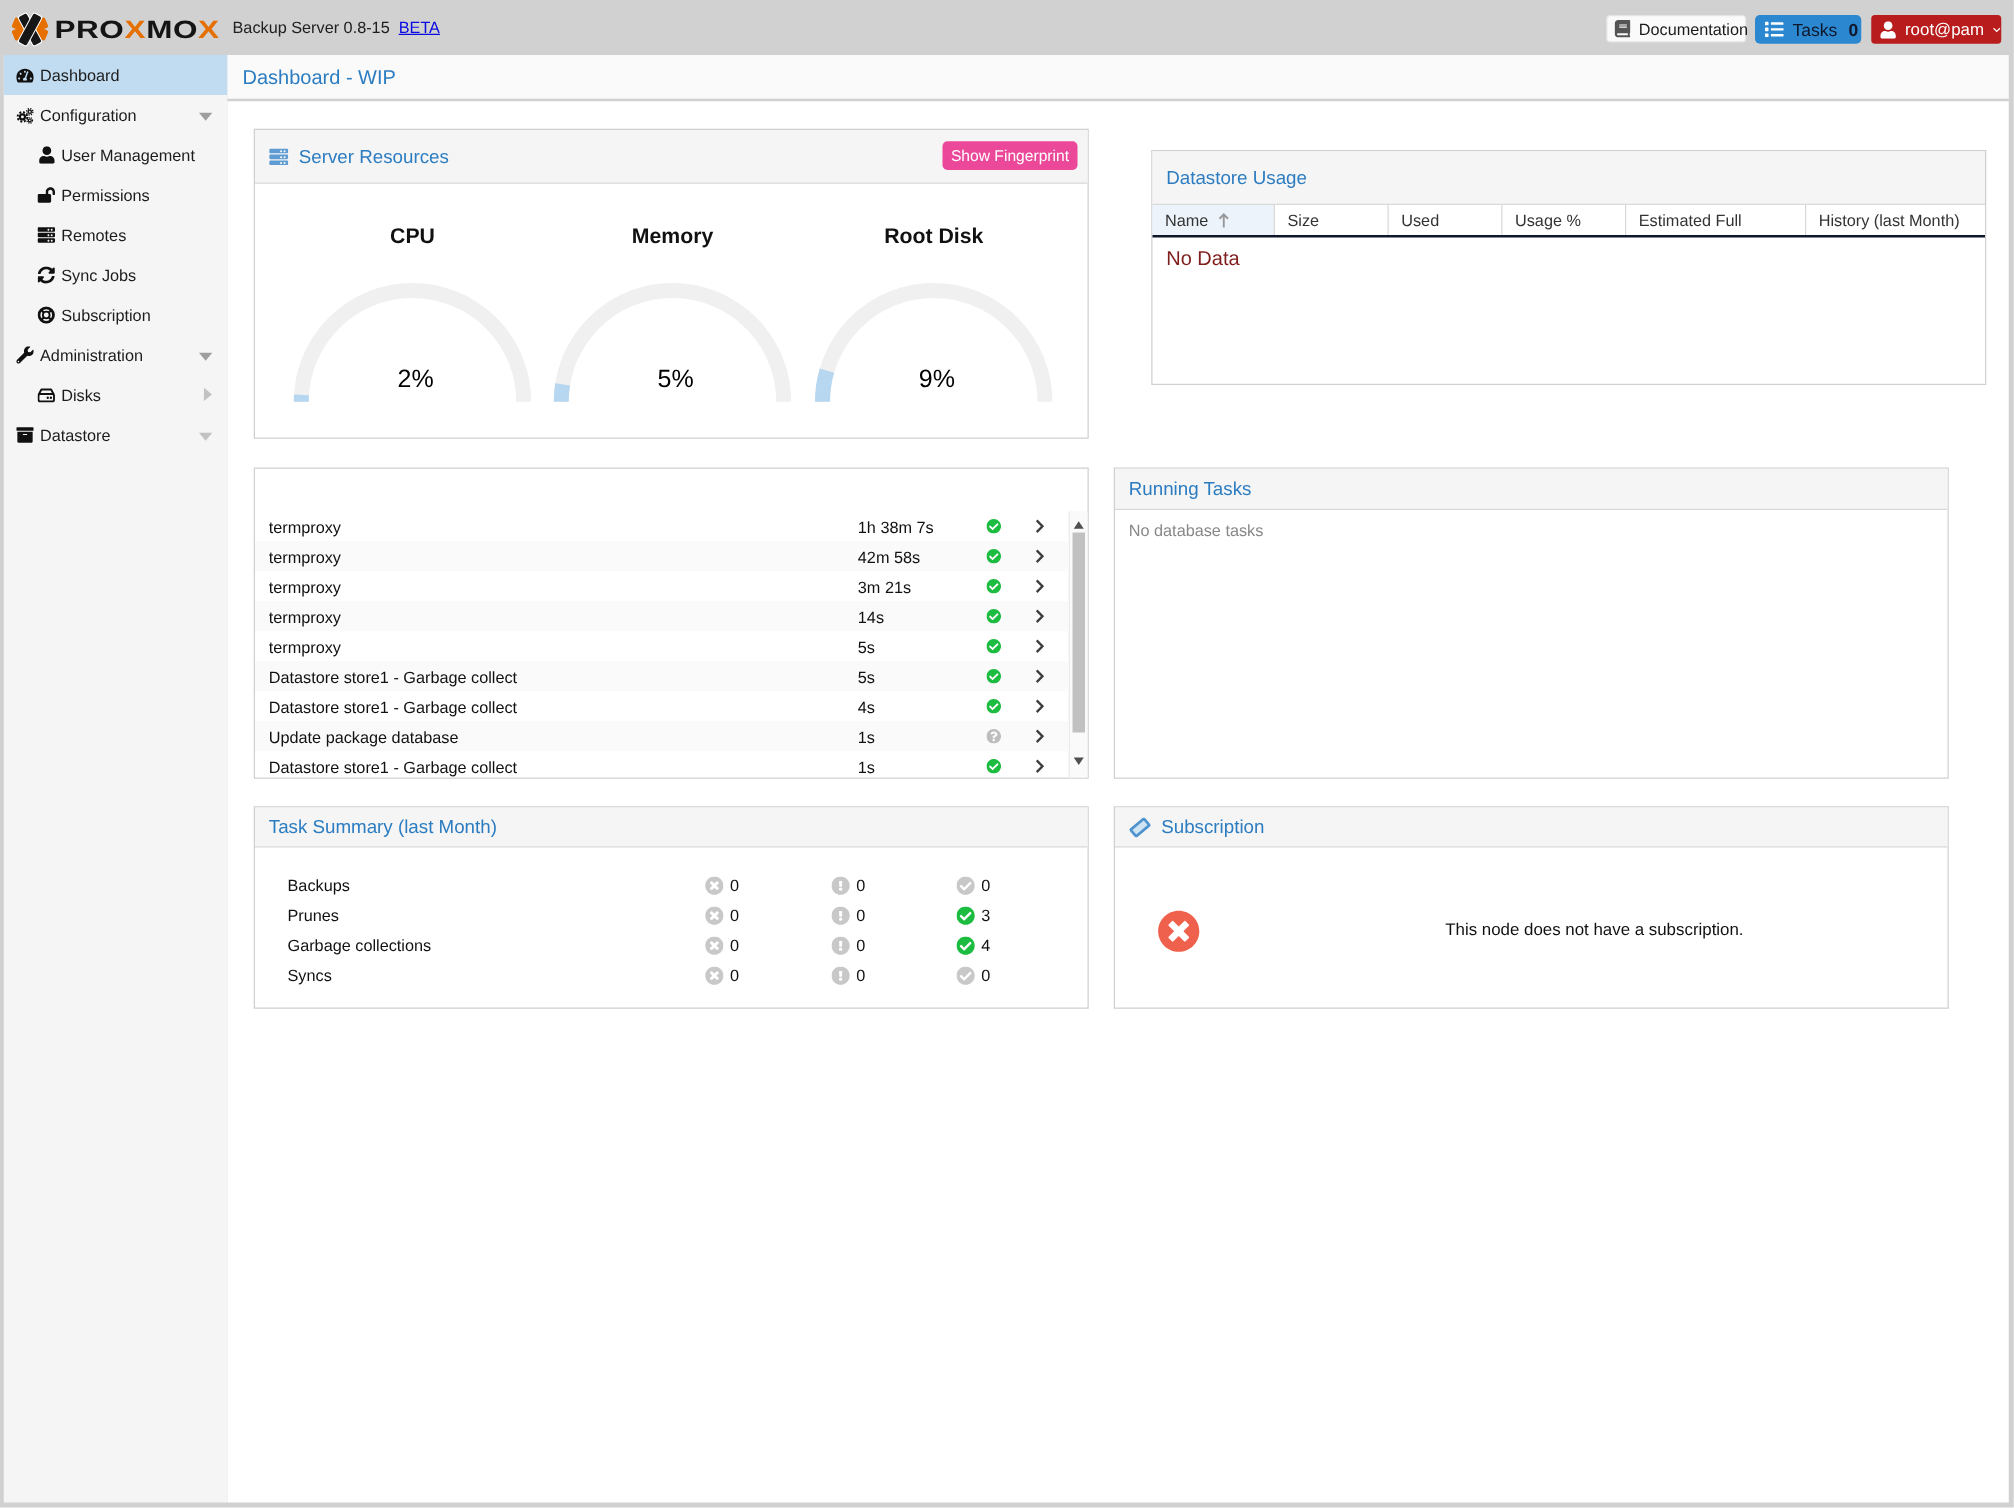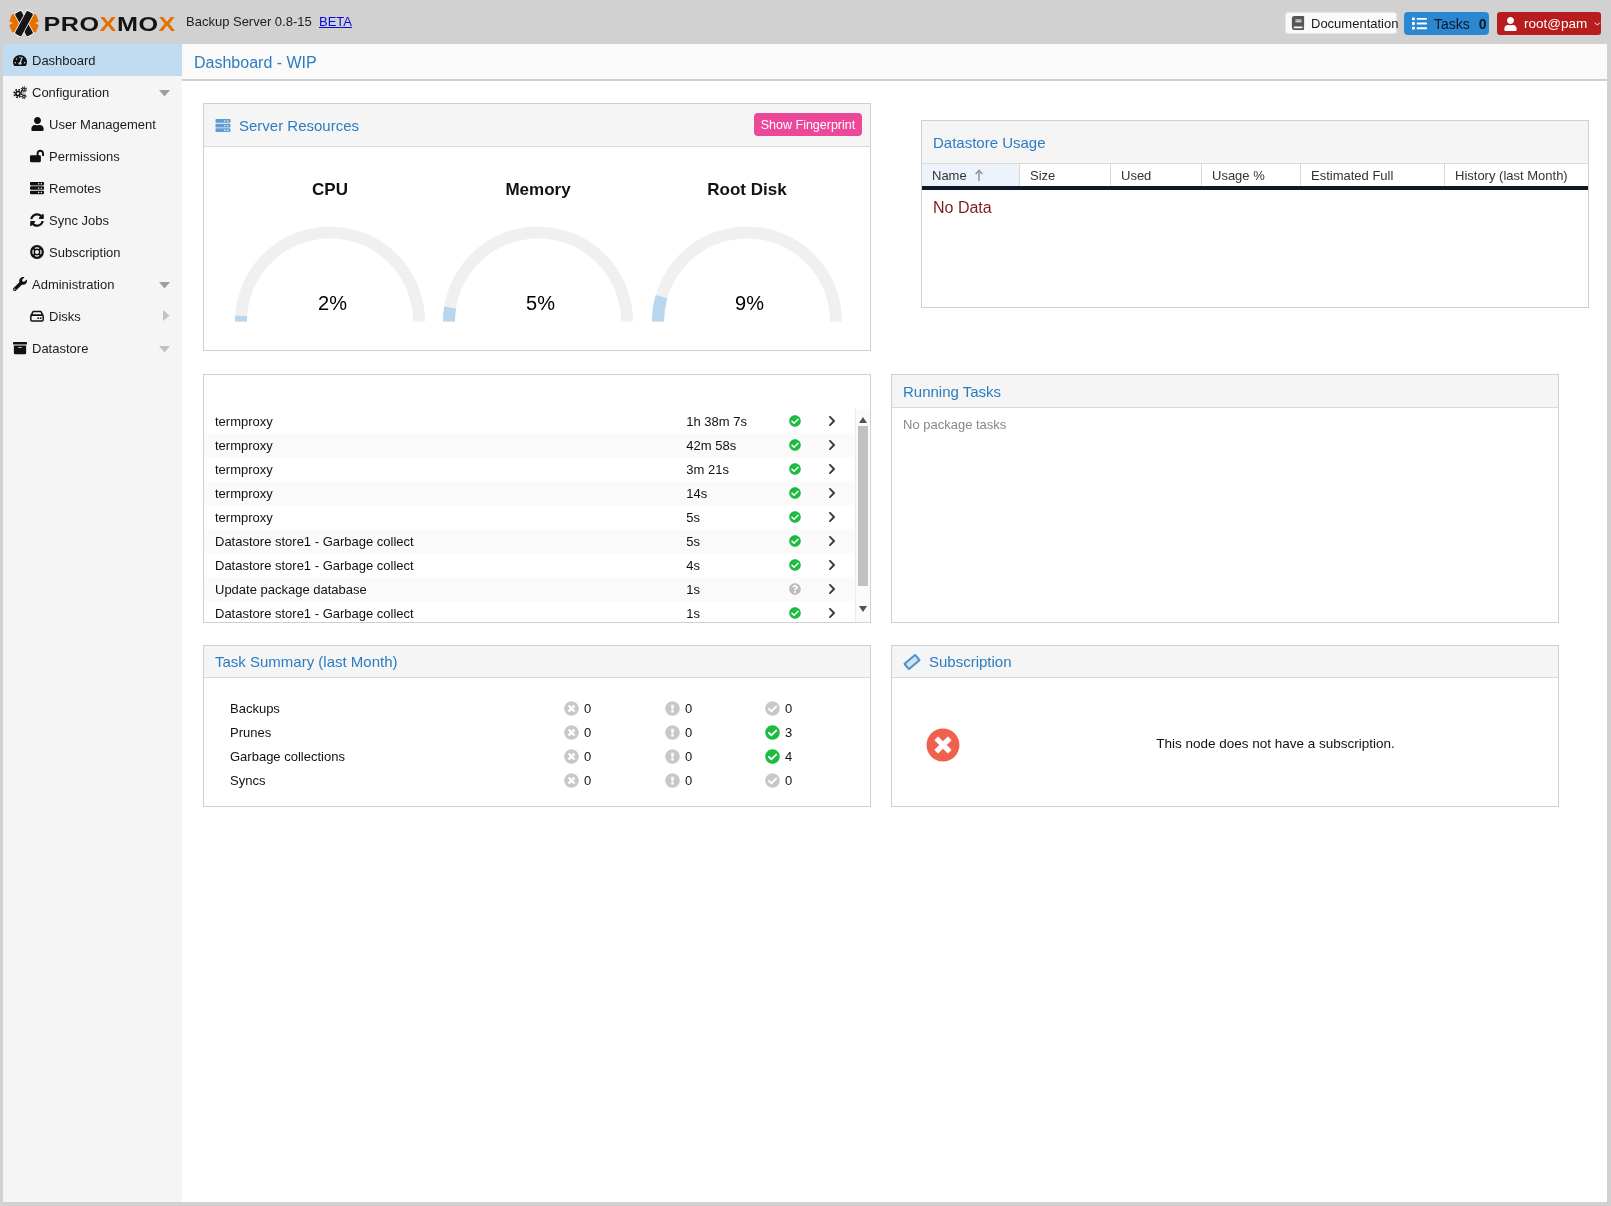--- a/index.html
+++ b/index.html
@@ -35,21 +35,21 @@
 
 .gaugewrap { position:absolute; text-align:right; }
 
 
 .trow { height:24px; display:flex; align-items:center; font-size:13px; color:#111; }
 .trow:nth-child(even) { background:#fafafa; }
 .trow .c1 { padding-left:11px; width:483px; }
 .trow .c2 { width:96px; }
 .trow .c3 { width:26px; display:flex; justify-content:center; }
 .trow .c4 { width:47px; display:flex; justify-content:center; }
-.dth { display:flex; font-size:13px; color:#333; height:26px; border-bottom:4px solid #0f172a; }
+.dth { display:flex; font-size:13px; color:#333; height:26px; border-bottom:2px solid #0f172a; }
 .dth > div { border-right:1px solid #d9d9d9; display:flex; align-items:center; padding-left:10px; }
 
 
 .srow { height:24px; display:flex; align-items:center; font-size:13px; color:#111; }
 </style>
 </head>
 <body>
 <svg width="0" height="0" style="position:absolute">
 <defs>
 <symbol id="s-check" viewBox="0 0 512 512">
@@ -364,21 +364,21 @@
 
   <div style="position:absolute; right:0; top:34px; width:15px; bottom:0; background:#fafafa; border-left:1px solid #ebebeb;">
     <div style="position:absolute; top:8px; left:3px; width:0; height:0; border-left:4.5px solid transparent; border-right:4.5px solid transparent; border-bottom:6px solid #505050;"></div>
     <div style="position:absolute; top:17px; left:2px; width:10px; height:160px; background:#c1c1c1;"></div>
     <div style="position:absolute; bottom:10px; left:3px; width:0; height:0; border-left:4.5px solid transparent; border-right:4.5px solid transparent; border-top:6px solid #505050;"></div>
   </div>
 </div>
 
 <div class="panel" style="left:891px; top:374px; width:668px; height:249px;">
   <div class="phead" style="height:33px;">Running Tasks</div>
-  <div style="padding:9px 0 0 11px; font-size:13px; color:#888;">No package tasks</div>
+  <div style="padding:9px 0 0 11px; font-size:13px; color:#888;">No database tasks</div>
 </div>
 
 <div class="panel" style="left:203px; top:645px; width:668px; height:162px;">
   <div class="phead" style="height:32px;">Task Summary (last Month)</div>
   <div style="position:absolute; left:0; top:50px; width:667px;">
     <div class="srow">
         <div style="padding-left:26px; width:360px;">Backups</div>
       <div style="width:101px; display:flex; align-items:center;">
           <svg width="15" height="15" viewBox="0 0 512 512" fill="#c8c8c8">
             <use href="#s-times"></use>

